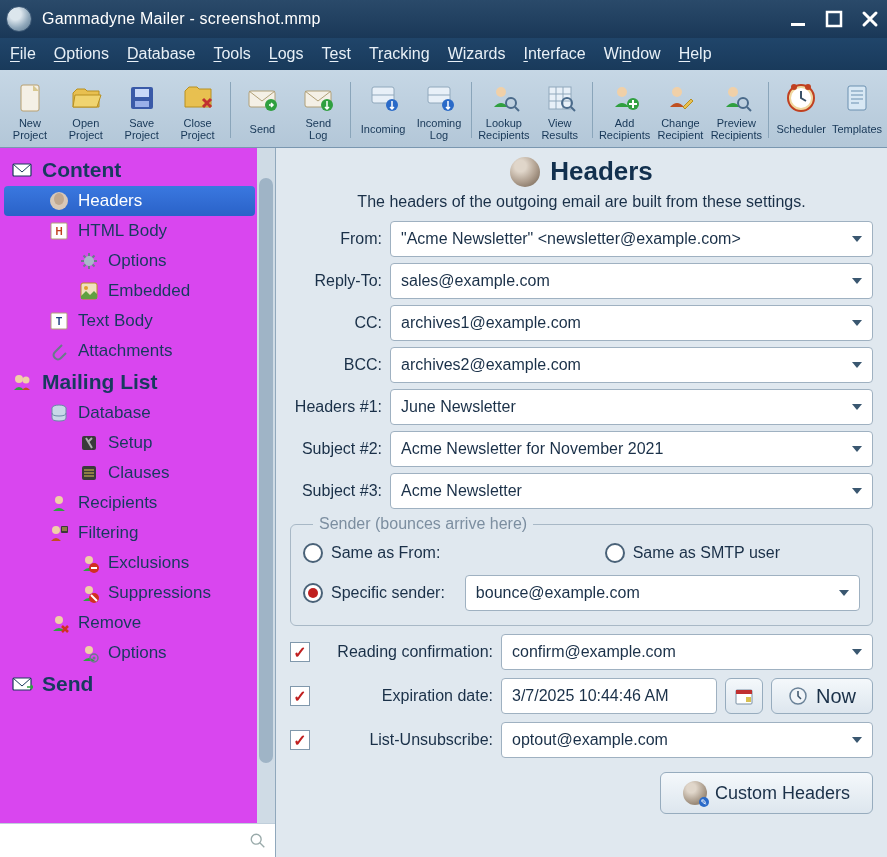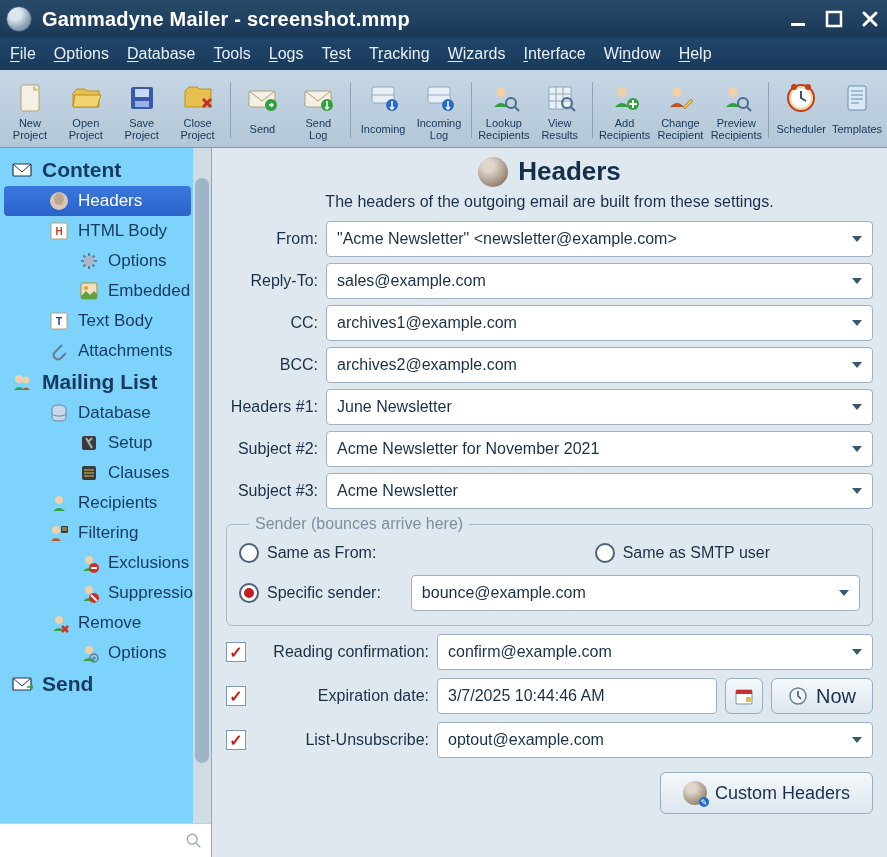--- a/index.html
+++ b/index.html
@@ -19,21 +19,21 @@
   padding: 0 6px;
   color: #fff;
 }
 .titlebar .appicon {
   width: 26px; height: 26px;
   background: radial-gradient(circle at 35% 30%, #dce6ed 25%, #8fa7ba 60%, #55738a 100%);
   border-radius: 50%;
   margin-right: 10px;
   border:1px solid #385472;
 }
-.titlebar-title { font-size: 20px; font-weight: 700; flex: 1; letter-spacing: .2px; }
+.titlebar-title { font-size: 16px; font-weight: 400; flex: 1; letter-spacing: .2px; }
 .win-controls { display:flex; gap:14px; }
 .win-btn { width:22px; height:22px; display:flex; align-items:center; justify-content:center; cursor:pointer; }
 .win-btn svg { width:18px; height:18px; }
 .menubar {
   height: 32px;
   background: linear-gradient(#20456a, #193a5b);
   display:flex;
   align-items:center;
   padding: 2px 10px;
   color:#e8f0f7;
@@ -60,22 +60,22 @@
 }
 .tb-btn .ico {
   width:34px; height:34px;
   display:flex; align-items:center; justify-content:center;
   margin-bottom:2px;
 }
 .tb-btn .lbl { text-align:center; line-height:12px; height:24px; display:flex; align-items:center; justify-content:center; white-space:pre-line; }
 .tb-sep { width:1px; height:56px; background:#8aa5ba; margin:0 4px; }
 .main { display:flex; height: calc(857px - 38px - 32px - 78px); }
 .sidebar {
-  width: 212px;
-  background: #7dd3fc;
+  width: 276px;
+  background: #d946ef;
   border-right:1px solid #90a8bc;
   overflow-y:auto;
   overflow-x:hidden;
   padding: 6px 0 0 4px;
   color:#1a3a5c;
   font-size:17px;
   position:relative;
 }
 .sb-section { display:flex; align-items:center; gap:6px; font-weight:700; font-size:21px; color:#173a5e; padding:2px 4px; cursor:pointer;}
 .sb-item { display:flex; align-items:center; gap:8px; padding:4px 6px 4px 44px; cursor:pointer; font-size:17px; color:#173a5e; border-radius:4px;}
@@ -122,21 +122,21 @@
   width:0;height:0;border-left:5px solid transparent;border-right:5px solid transparent;border-top:6px solid #3a5770;
 }
 fieldset.sender {
   border:1px solid #a8b8c6;
   border-radius:6px;
   margin:3px 0 8px;
   padding: 10px 12px 14px;
   position:relative;
 }
 fieldset.sender legend { color:#7c8ea0; font-size:16px; padding:0 6px; margin-left:10px;}
-.radiorow { display:flex; align-items:center; gap:30px;justify-content:flex-end; }
+.radiorow { display:flex; align-items:center; gap:20px;justify-content:flex-end; }
 .radio { display:flex; align-items:center; gap:8px; cursor:pointer; font-size:16px; color:#1a3048; }
 .radio .r {
   width:20px; height:20px; border-radius:50%;
   border:2px solid #4a6278; background:#fff;
   display:flex; align-items:center; justify-content:center;
 }
 .radio.checked .r::after { content:""; width:10px; height:10px; border-radius:50%; background:#c02020; }
 .checkbox {
   width:20px; height:20px; border:1px solid #8098ac; background:#fff;
   cursor:pointer; display:flex; align-items:center; justify-content:center;

